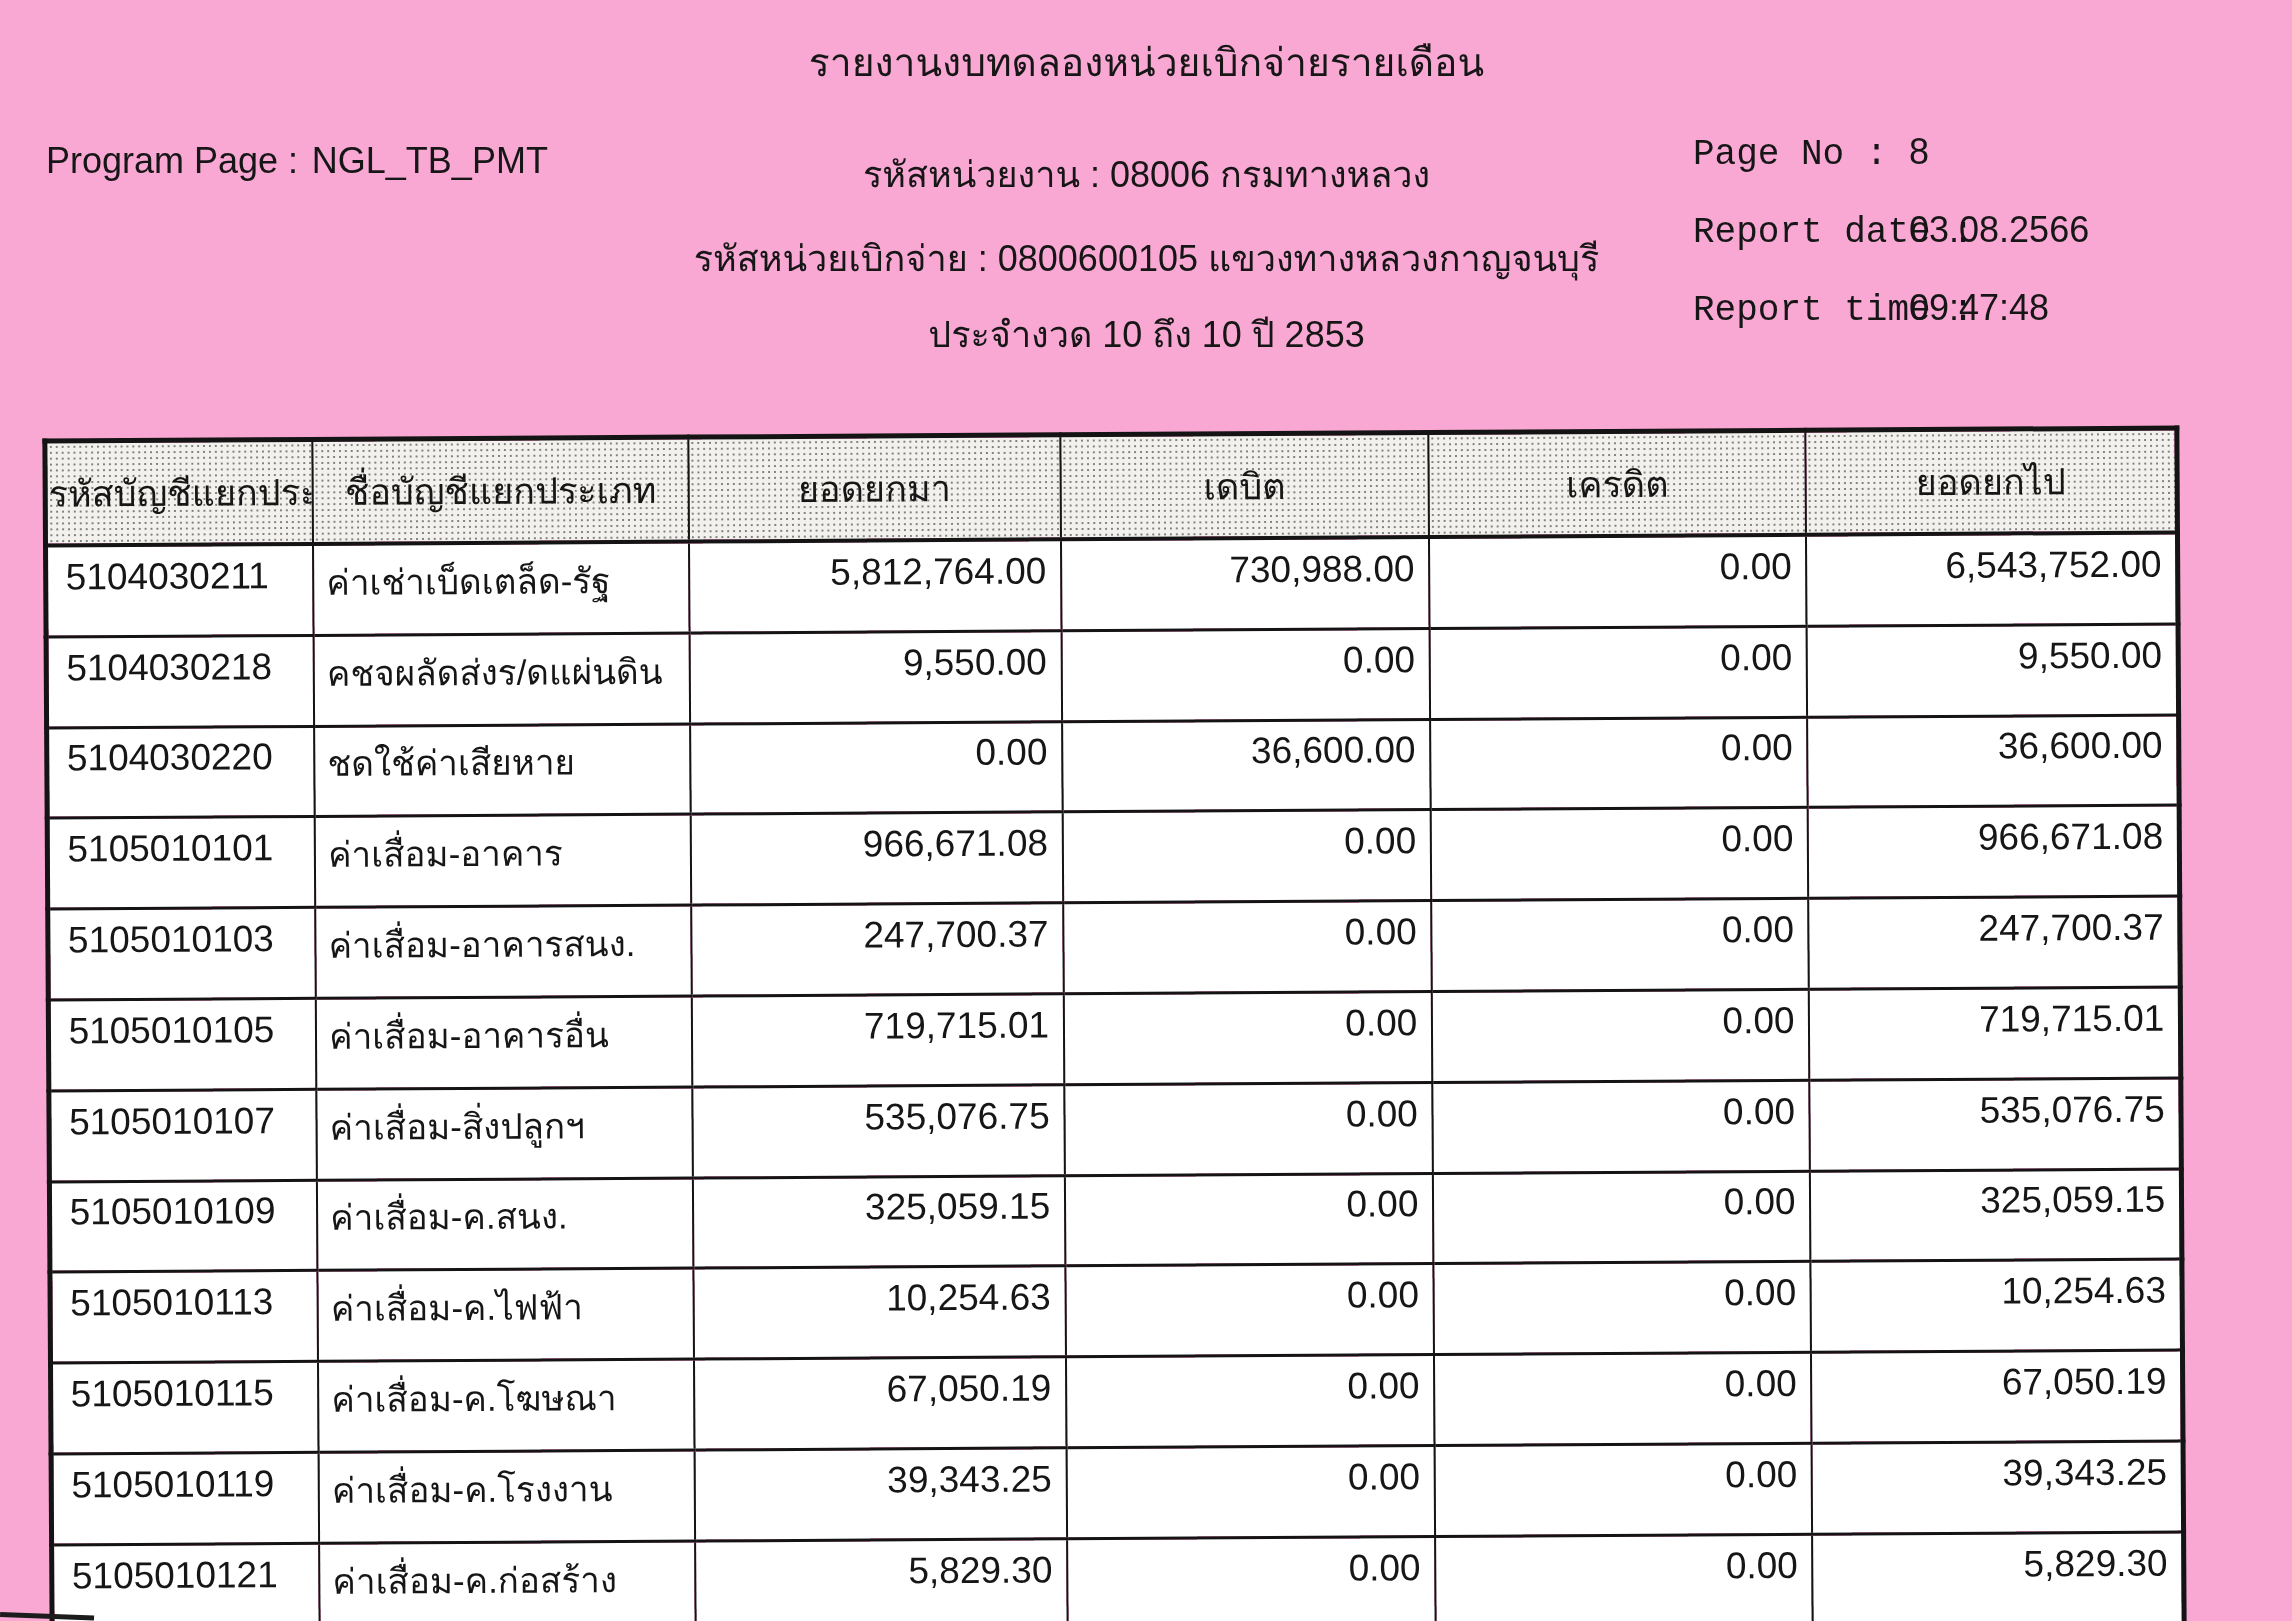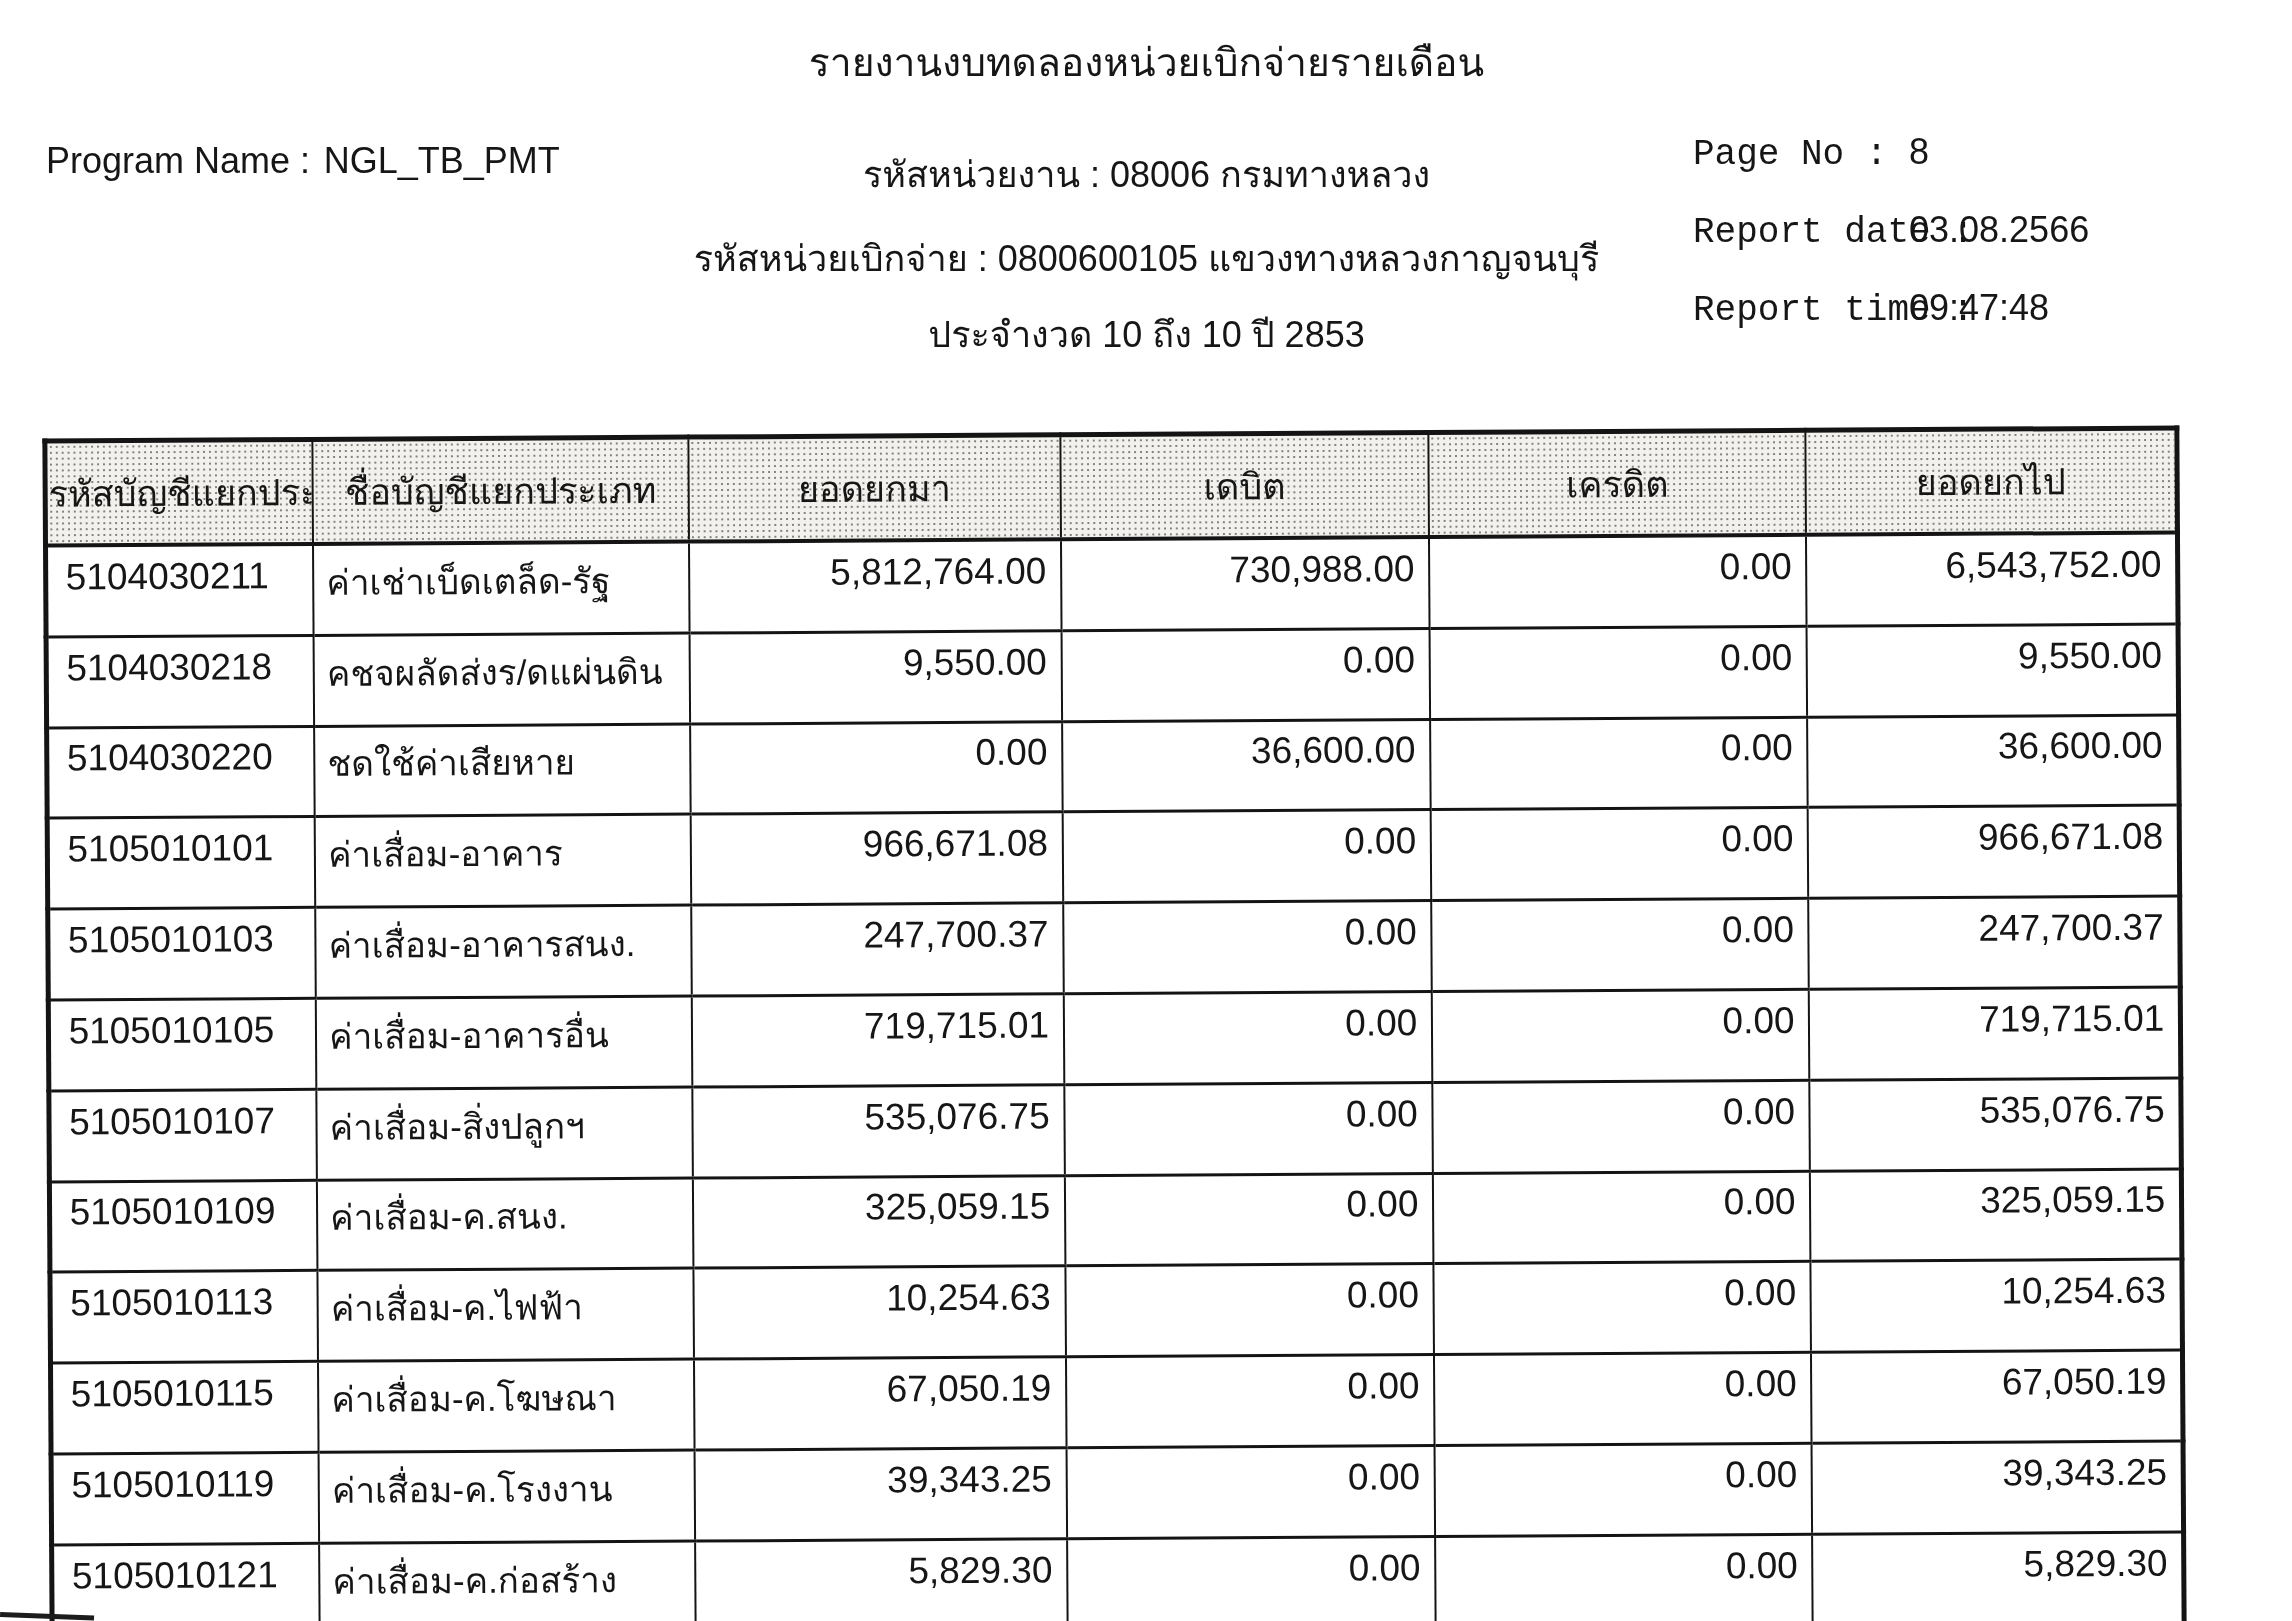--- a/index.html
+++ b/index.html
@@ -1,17 +1,17 @@
 <!DOCTYPE html>
 <html><head>
 <meta charset="utf-8">
 <style>
   html,body{margin:0;padding:0;background:#9a9a9a;}
   .page{
-    position:relative;width:2293px;height:1621px;background:#ffffff;
+    position:relative;width:2293px;height:1621px;background:#f9a8d4;
     font-family:"Liberation Sans","DejaVu Sans",sans-serif;color:#161616;
     overflow:hidden;
   }
   .title{
     position:absolute;top:43px;left:0;right:0;text-align:center;
     font-size:39px;line-height:1;white-space:nowrap;
   }
   .info{position:absolute;font-size:36px;line-height:1;white-space:nowrap;}
   .info .val{margin-left:13.7px;}
   .center-line{left:0;right:0;text-align:center;margin-top:24px;}
@@ -48,21 +48,21 @@
   }
 </style>
 </head>
 <body>
 
 <div class="page">
 
   <div class="title">รายงานงบทดลองหน่วยเบิกจ่ายรายเดือน</div>
 
   <div class="info" style="left:46px;top:143px">
-    <span>Program Name :</span><span class="val">NGL_TB_PMT</span>
+    <span>Program Page :</span><span class="val">NGL_TB_PMT</span>
   </div>
 
   <div class="info center-line" style="top:133px">รหัสหน่วยงาน : 08006 กรมทางหลวง</div>
   <div class="info center-line" style="top:217px">รหัสหน่วยเบิกจ่าย : 0800600105 แขวงทางหลวงกาญจนบุรี</div>
   <div class="info center-line" style="top:293px">ประจำงวด 10 ถึง 10 ปี 2853</div>
 
   <div class="info" style="left:1693px;top:134px">
     <span class="right-label">Page No :</span><span>8</span>
   </div>
   <div class="info" style="left:1693px;top:212px">

